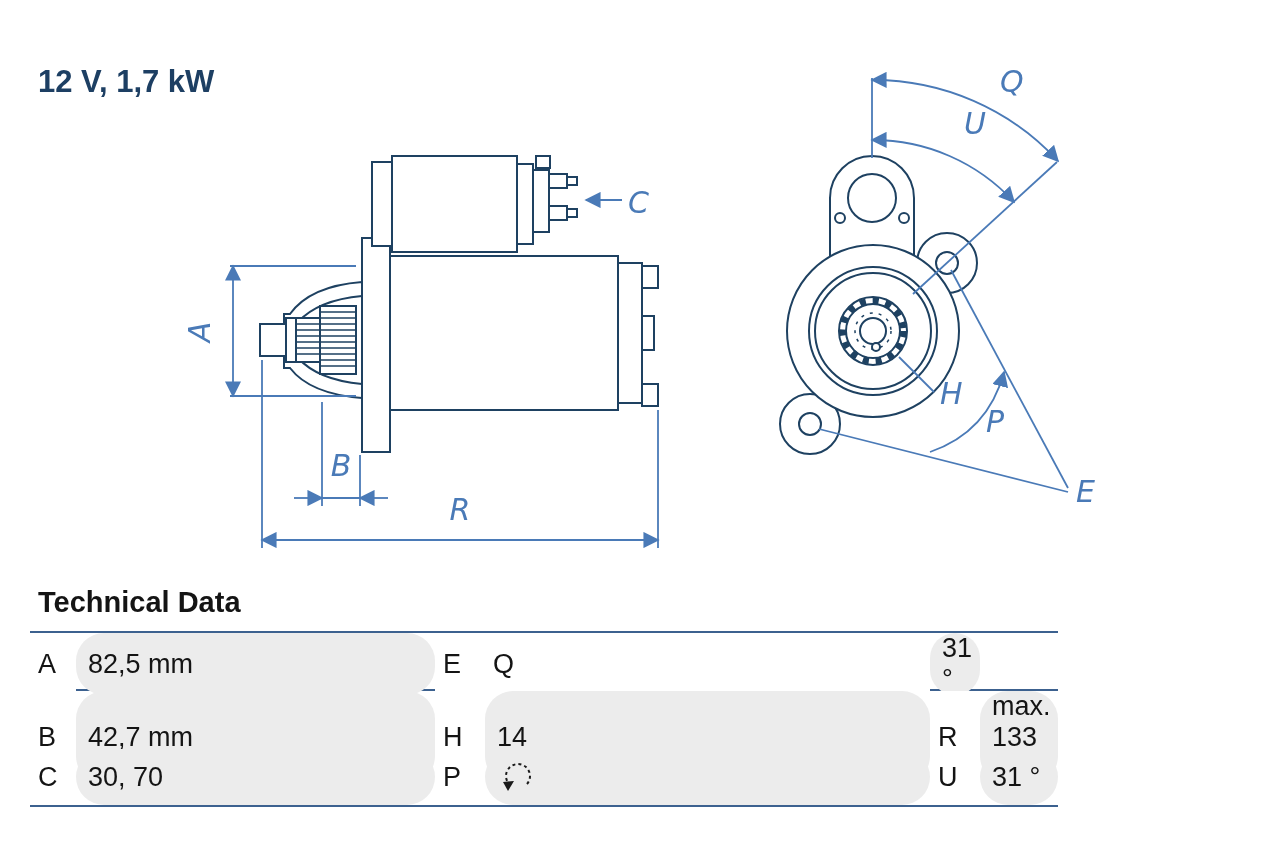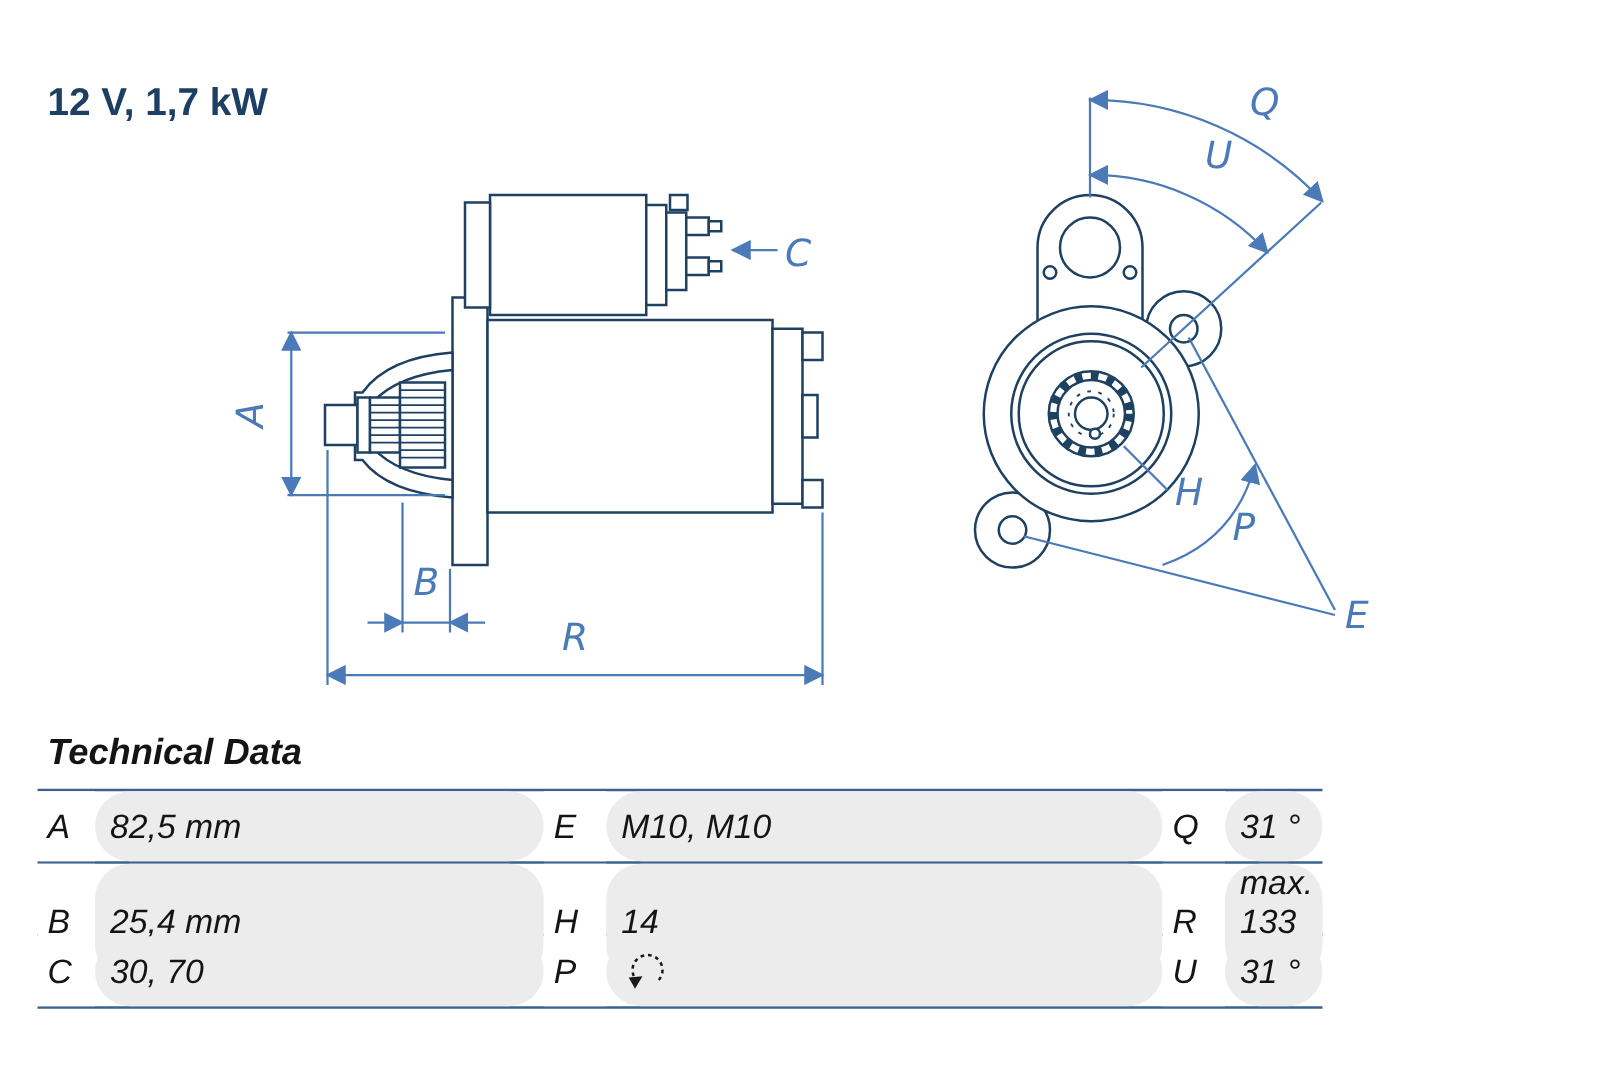--- a/index.html
+++ b/index.html
@@ -14,21 +14,21 @@
   svg.drawing { position:absolute; left:0; top:0; }
 
   
   .n  { stroke:#1e4161; stroke-width:2;   fill:none; }
   .nf { stroke:#1e4161; stroke-width:2;   fill:#ffffff; }
   .h  { stroke:#1e4161; stroke-width:1.4; fill:none; }
   .d  { stroke:#4a7ab7; stroke-width:1.8; fill:none; }
   .dl { fill:#4a7ab7; font-size:30px; font-style:italic;
         font-family:"DejaVu Sans", sans-serif; }
 
-  .tech { position:absolute; left:0; top:586px; width:1088px;font-style:italic; }
+  .tech { position:absolute; left:0; top:586px; width:1088px; }
   .tech h2 { margin:0 0 12px 38px; font-size:29px; font-weight:700; color:#141414; }
   .table { margin:0 30px; border-top:2px solid #3c618f; }
   .row {
     display:grid; grid-template-columns:46px 359px 50px 445px 50px 1fr;
     height:56px; border-bottom:2px solid #3c618f;
     font-size:27px; color:#141414;
   }
   .k { display:flex; align-items:center; padding-left:8px;  background:#ffffff; }
   .v { display:flex; align-items:center; padding-left:12px; background:#ececec;border-radius:28px; }
 </style>
@@ -150,28 +150,27 @@
 </svg>
 
 <div class="tech">
   <h2>Technical Data</h2>
   <div class="table">
 
     <div class="row">
       <div class="k">A</div>
       <div class="v">82,5 mm</div>
       <div class="k">E</div>
-      <div class="v">M10, M10</div>
       <div class="k">Q</div>
       <div class="v">31 °</div>
     </div>
 
     <div class="row">
       <div class="k">B</div>
-      <div class="v">25,4 mm</div>
+      <div class="v">42,7 mm</div>
       <div class="k">H</div>
       <div class="v">14</div>
       <div class="k">R</div>
       <div class="v">max. 133 mm</div>
     </div>
 
     <div class="row">
       <div class="k">C</div>
       <div class="v">30, 70</div>
       <div class="k">P</div>

